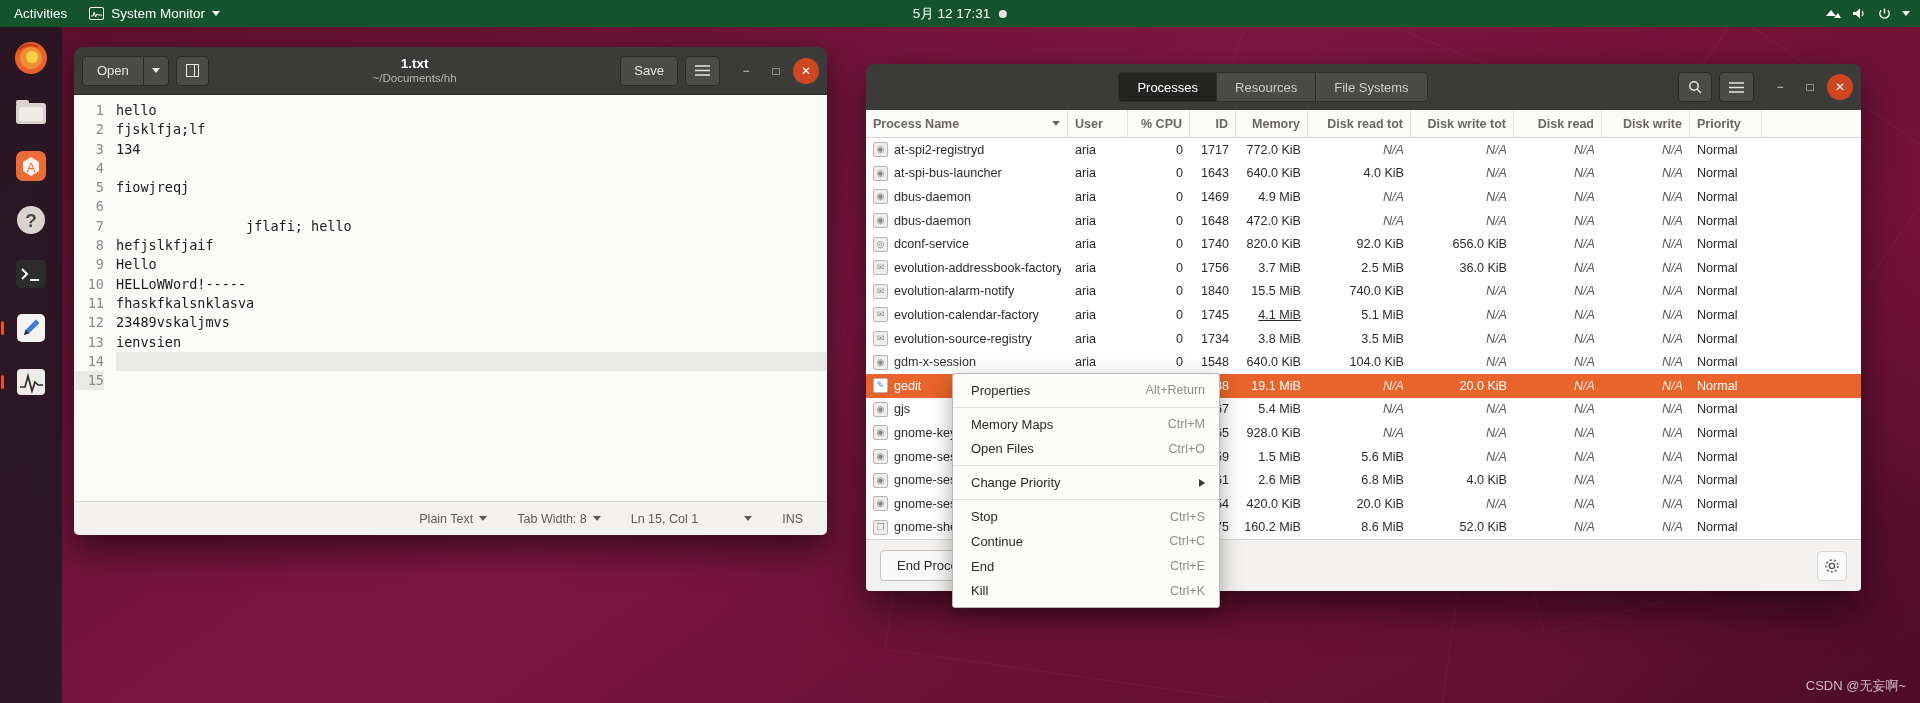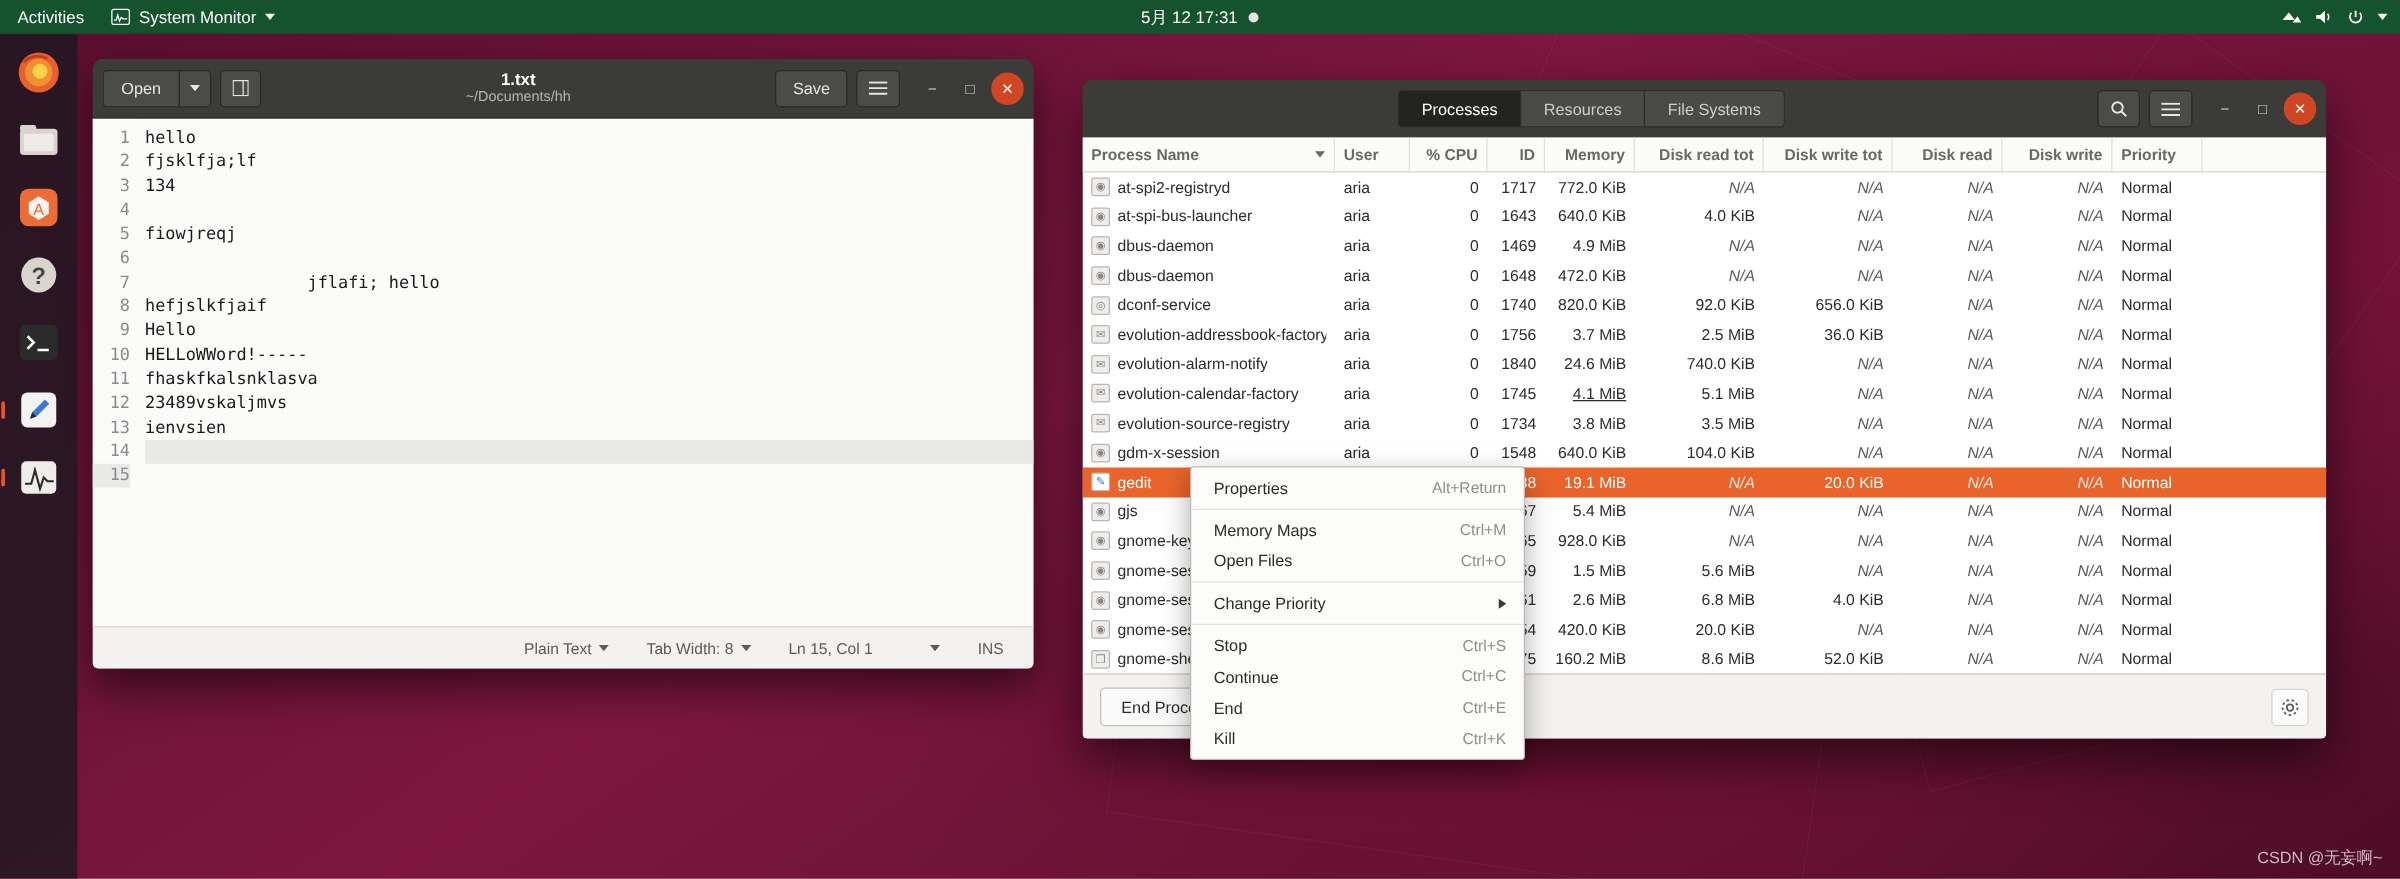--- a/index.html
+++ b/index.html
@@ -520,21 +520,21 @@
           <div class="c" style="width: 72px; flex: 0 0 auto;">Normal</div>
         </div>
         <div class="row">
           <div class="c" style="width: 202px; flex: 0 0 auto;">
             <span class="pic">✉</span>
             <span style="overflow: hidden; text-overflow: clip;">evolution-alarm-notify</span>
           </div>
           <div class="c" style="width: 60px; flex: 0 0 auto;">aria</div>
           <div class="c num" style="width: 62px; flex: 0 0 auto;">0</div>
           <div class="c num" style="width: 46px; flex: 0 0 auto;">1840</div>
-          <div class="c num" style="width: 72px; flex: 0 0 auto;">24.6 MiB</div>
+          <div class="c num" style="width: 72px; flex: 0 0 auto;">15.5 MiB</div>
           <div class="c num" style="width: 103px; flex: 0 0 auto;">740.0 KiB</div>
           <div class="c na" style="width: 103px; flex: 0 0 auto;">N/A</div>
           <div class="c na" style="width: 88px; flex: 0 0 auto;">N/A</div>
           <div class="c na" style="width: 88px; flex: 0 0 auto;">N/A</div>
           <div class="c" style="width: 72px; flex: 0 0 auto;">Normal</div>
         </div>
         <div class="row">
           <div class="c" style="width: 202px; flex: 0 0 auto;">
             <span class="pic">✉</span>
             <span style="overflow: hidden; text-overflow: clip;">evolution-calendar-factory</span>

